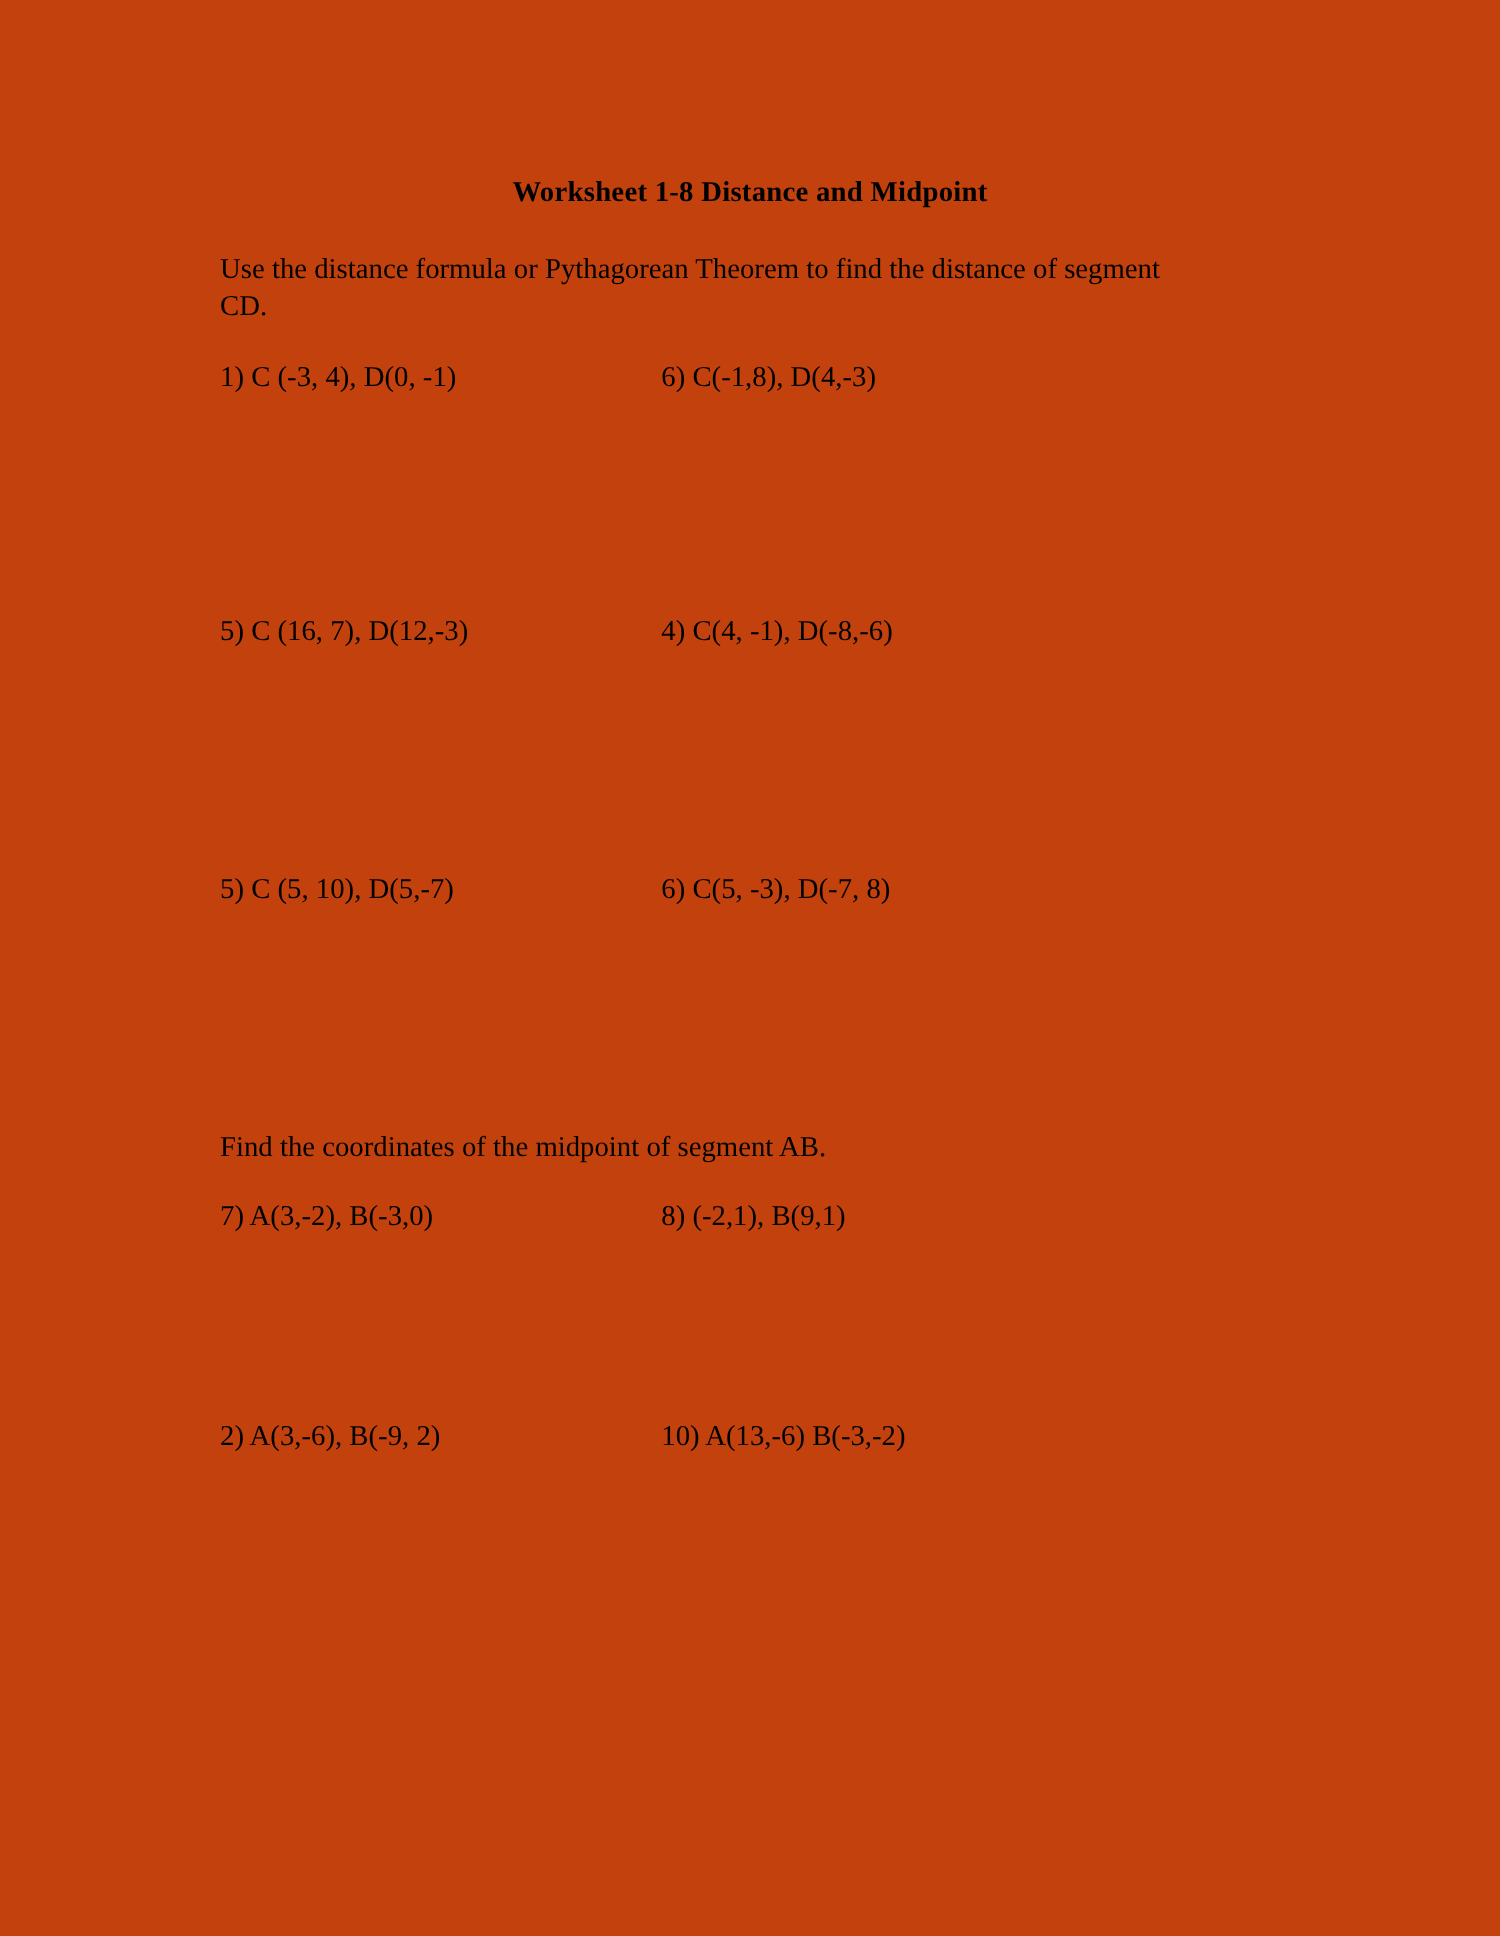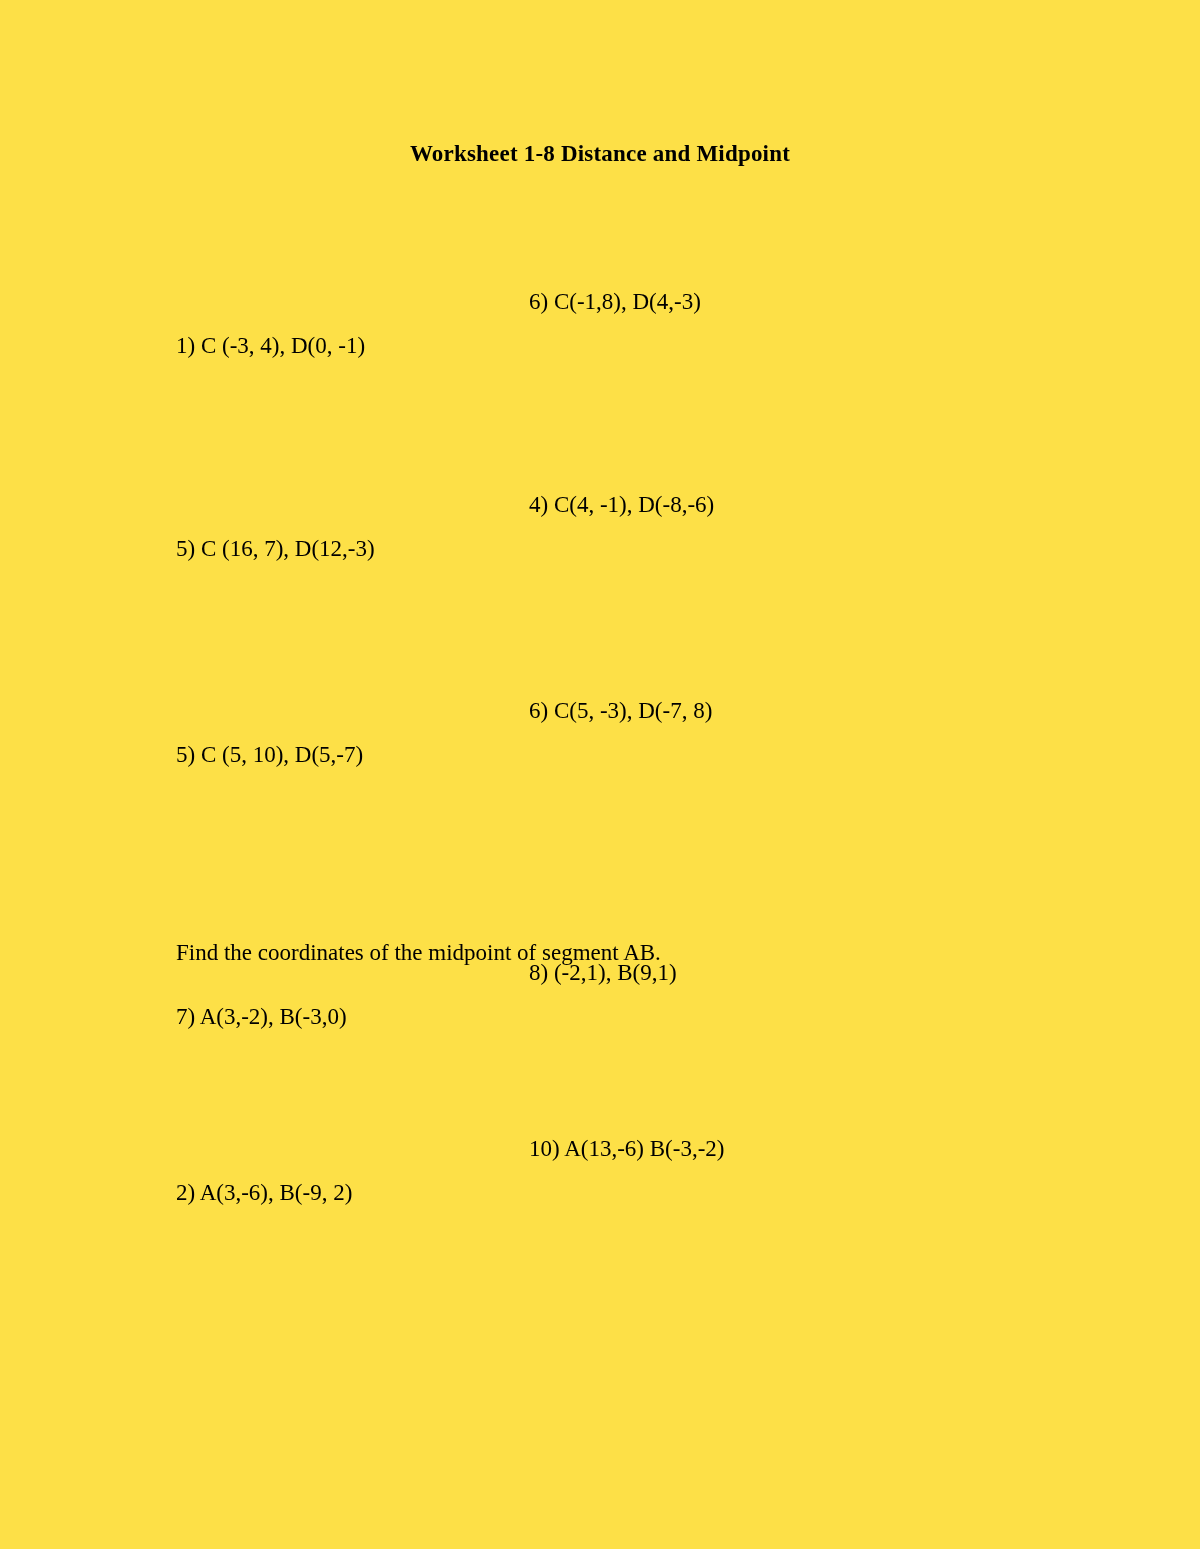--- a/index.html
+++ b/index.html
@@ -9,69 +9,70 @@
   }
   body {
     font-family: "Liberation Serif", "DejaVu Serif", serif;
     color: #000000;
   }
   .page {
     position: relative;
     width: 1200px;
     height: 1549px;
     margin: 0 auto;
-    background: #fde047;
+    background: #c2410c;
     overflow: hidden;
   }
   .doc-title {
     position: absolute;
     top: 141px;
     left: 0;
     width: 1200px;
     text-align: center;
     font-weight: bold;
     font-size: 23px;
     letter-spacing: 0.2px;
   }
   .instruction {
     position: absolute;
     left: 176px;
     width: 770px;
     font-size: 23px;
     line-height: 1.32;
   }
   .instruction-1 { top: 200px; }
-  .instruction-2 { top: 938px; }
+  .instruction-2 { top: 903px; }
   .problem-row {
     position: absolute;
     left: 176px;
     width: 840px;
     font-size: 23px;
   }
   .problem {
     position: absolute;
     top: 0;
     white-space: nowrap;
   }
-  .col-left { left: 0px; margin-top: 44px; }
+  .col-left { left: 0px; }
   .col-right { left: 353px; }
 
   .row-1 { top: 289px; }
   .row-2 { top: 492px; }
   .row-3 { top: 698px; }
   .row-4 { top: 960px; }
   .row-5 { top: 1136px; }
 </style>
 </head>
 <body>
 
 <div class="page">
 
   <div class="doc-title">Worksheet 1-8 Distance and Midpoint</div>
 
+  <div class="instruction instruction-1">Use the distance formula or Pythagorean Theorem to find the distance of segment CD.</div>
 
   <div class="problem-row row-1">
     <span class="problem col-left">1) C (-3, 4), D(0, -1)</span>
     <span class="problem col-right">6) C(-1,8), D(4,-3)</span>
   </div>
 
   <div class="problem-row row-2">
     <span class="problem col-left">5) C (16, 7),  D(12,-3)</span>
     <span class="problem col-right">4) C(4, -1), D(-8,-6)</span>
   </div>

